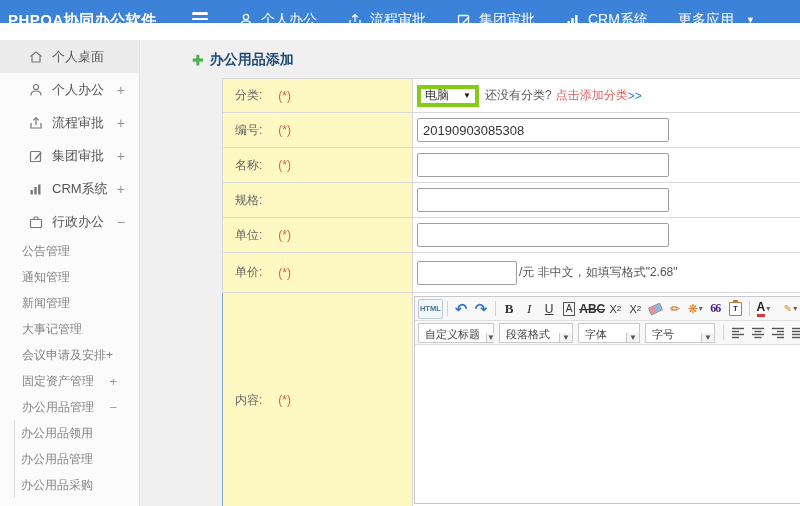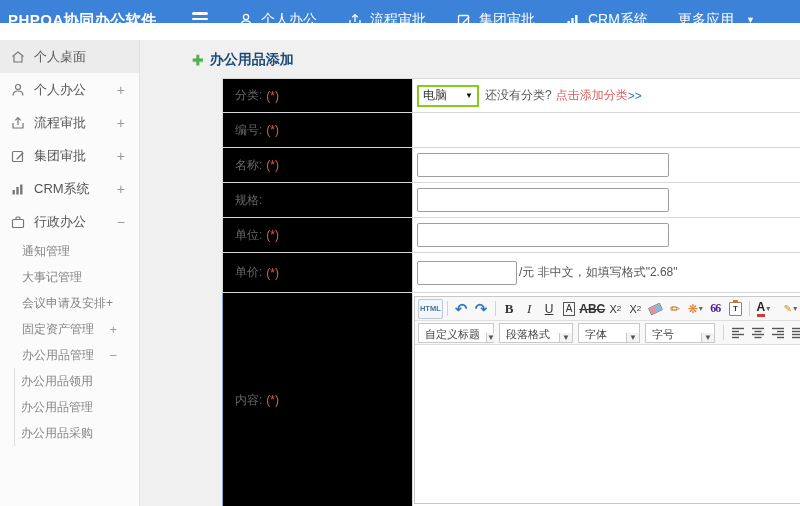--- a/index.html
+++ b/index.html
@@ -12,21 +12,21 @@
   .logo { position:absolute; left:8px; top:0; line-height:40px; color:#fff; font-size:15px; font-weight:bold; letter-spacing:0.5px; }
   .hamburger { position:absolute; left:192px; top:12px; width:18px; height:16px; cursor:pointer; }
   .hamburger i { display:block; width:16px; height:2.6px; background:#fff; border-radius:2px; margin-bottom:3px; }
   .topnav { position:absolute; left:238px; top:0; height:40px; display:flex; align-items:center; gap:30px; }
   .navitem { display:flex; align-items:center; gap:7px; color:#fff; font-size:14px; cursor:pointer; white-space:nowrap; }
   .navitem svg { display:block; }
   .caret { font-size:9px; color:#fff; margin-left:5px; }
 
   
   .sidebar { position:absolute; left:0; top:40px; width:140px; height:466px; background:#fbfbfb; border-right:1px solid #e3e3e3; }
-  .side-item { position:relative; height:33px; display:flex; align-items:center; padding-left:10px; cursor:pointer; }
+  .side-item { position:relative; height:33px; display:flex; align-items:center; padding-left:28px; cursor:pointer; }
   .side-item.active { background:#ececec; }
   .side-item .sicon { width:16px; height:16px; margin-right:8px; flex:0 0 16px; }
   .side-item .slabel { font-size:13px; color:#555; }
   .side-item .expander { position:absolute; right:14px; top:50%; transform:translateY(-50%); color:#999; font-size:14px; }
   .sub-item { position:relative; height:26px; display:flex; align-items:center; padding-left:22px; cursor:pointer; }
   .sub-item .slabel { font-size:12px; color:#858585; }
   .sub-item .expander { position:absolute; right:22px; top:50%; transform:translateY(-50%); color:#999; font-size:13px; }
   .subsub-group { margin-left:14px; border-left:1px solid #dcdcdc; }
   .subsub-item { height:26px; display:flex; align-items:center; padding-left:6px; cursor:pointer; }
   .subsub-item .slabel { font-size:12px; color:#858585; }
@@ -34,28 +34,28 @@
   
   .main { position:absolute; left:140px; top:40px; width:660px; height:466px; background:#f0f0f0; overflow:hidden; }
   .page-title { position:absolute; left:52px; top:11px; display:flex; align-items:center; gap:6px; }
   .plus-icon { color:#4fae4f; font-size:14px; font-weight:bold; text-shadow:0 1px 0 #9cd09c; }
   .title-text { color:#1c4a77; font-size:14px; font-weight:bold; }
 
   
   .form { position:absolute; left:82px; top:38px; width:578px; border-top:1px solid #d8d8d8; background:#fff; }
   .frow { display:flex; border-bottom:1px solid #d8d8d8; border-left:1px solid #d8d8d8; }
   .frow.content-row { border-left:1px solid #7fa9d0; border-bottom:none; }
-  .fl { width:190px; flex:0 0 190px; background:#000000; border-right:1px solid #d8d8d8; display:flex; align-items:center; padding-left:12px; gap:4px; font-size:12px; color:#666; }
+  .fl { width:190px; flex:0 0 190px; background:#fef9c3; border-right:1px solid #d8d8d8; display:flex; align-items:center; padding-left:12px; gap:16px; font-size:12px; color:#666; }
   .req { color:#e05a5a; font-size:12px; }
   .fv { flex:1; background:#fff; display:flex; align-items:center; padding-left:4px; gap:6px; min-width:0; }
   .h34{height:34px} .h35{height:35px} .h40{height:40px} .h214{height:214px}
 
   .txt-input { height:24px; width:252px; border:1px solid #9e9e9e; border-radius:2px; padding:0 5px; font-size:13px; color:#333; font-family:inherit; background:#fff; }
   .txt-input.small { width:100px; }
-  .sel { width:62px; height:22px; border:2px solid #84cc16; background:#fff; display:flex; align-items:center; justify-content:space-between; padding:0 4px; cursor:pointer; }
+  .sel { width:62px; height:22px; border:4px solid #84cc16; background:#fff; display:flex; align-items:center; justify-content:space-between; padding:0 4px; cursor:pointer; }
   .sel .sel-val { font-size:12px; color:#333; }
   .sel .sel-arrow { font-size:8px; color:#111; }
   .hint { font-size:12px; color:#555; }
   .link-red { font-size:12px; color:#dd5c5c; cursor:pointer; }
   .link-blue { font-size:12px; color:#2d7ad2; cursor:pointer; }
   .suffix { font-size:12px; color:#555; }
 
   
   .content-row .fl { align-items:center; }
   .content-row .fv { align-items:flex-start; padding:3px 0 0 1px; }
@@ -205,21 +205,27 @@
         <svg width="16" height="16" viewBox="0 0 16 16">
             <rect x="2.5" y="5.5" width="11" height="8" rx="1" fill="none" stroke="#777" stroke-width="1.2"></rect>
             <path d="M6 5.5V4a1 1 0 0 1 1-1h2a1 1 0 0 1 1 1v1.5" fill="none" stroke="#777" stroke-width="1.2"></path>
           </svg>
       </span>
       <span class="slabel">行政办公</span>
       <span class="expander">−</span>
     </div>
 
     <div class="sub-item">
+      <span class="slabel">公告管理</span>
+    </div>
+    <div class="sub-item">
       <span class="slabel">通知管理</span>
+    </div>
+    <div class="sub-item">
+      <span class="slabel">新闻管理</span>
     </div>
     <div class="sub-item">
       <span class="slabel">大事记管理</span>
     </div>
     <div class="sub-item">
       <span class="slabel">会议申请及安排+</span>
     </div>
     <div class="sub-item">
       <span class="slabel">固定资产管理</span>
       <span class="expander">+</span>
@@ -263,20 +269,23 @@
           <span class="hint">还没有分类?</span>
           <span class="link-red" style="margin-left:-2px">点击添加分类</span>
           <span class="link-blue" style="margin-left:-6px">&gt;&gt;</span>
         </div>
       </div>
 
       <div class="frow h35">
         <div class="fl">
           <span>编号:</span>
           <span class="req">(*)</span>
+        </div>
+        <div class="fv">
+          <input class="txt-input" type="text" value="20190903085308" style="">
         </div>
       </div>
 
       <div class="frow h35">
         <div class="fl">
           <span>名称:</span>
           <span class="req">(*)</span>
         </div>
         <div class="fv">
           <input class="txt-input" type="text" value="" style="">

